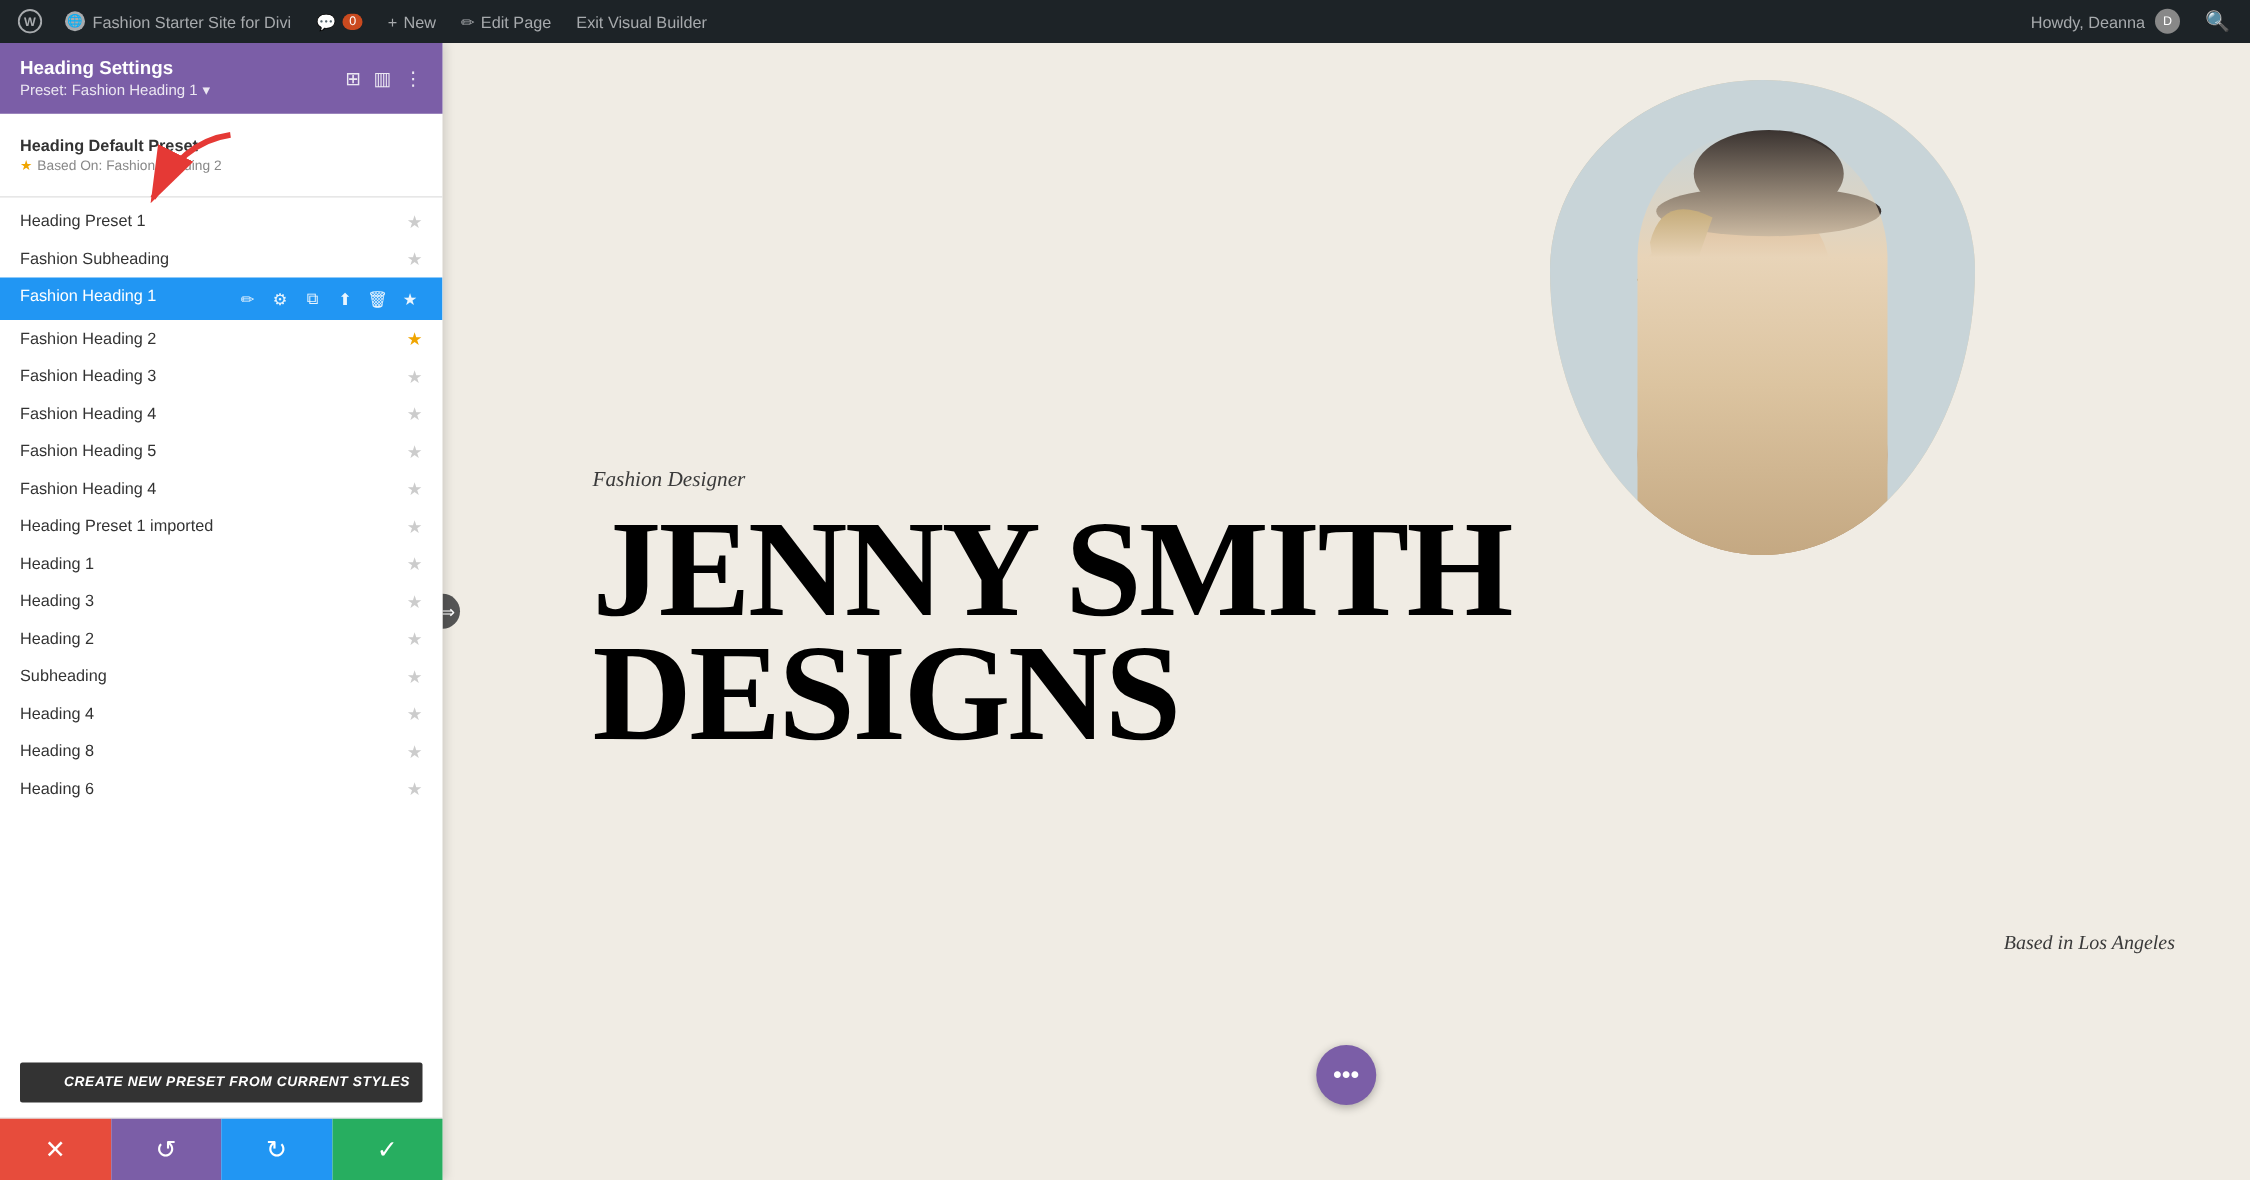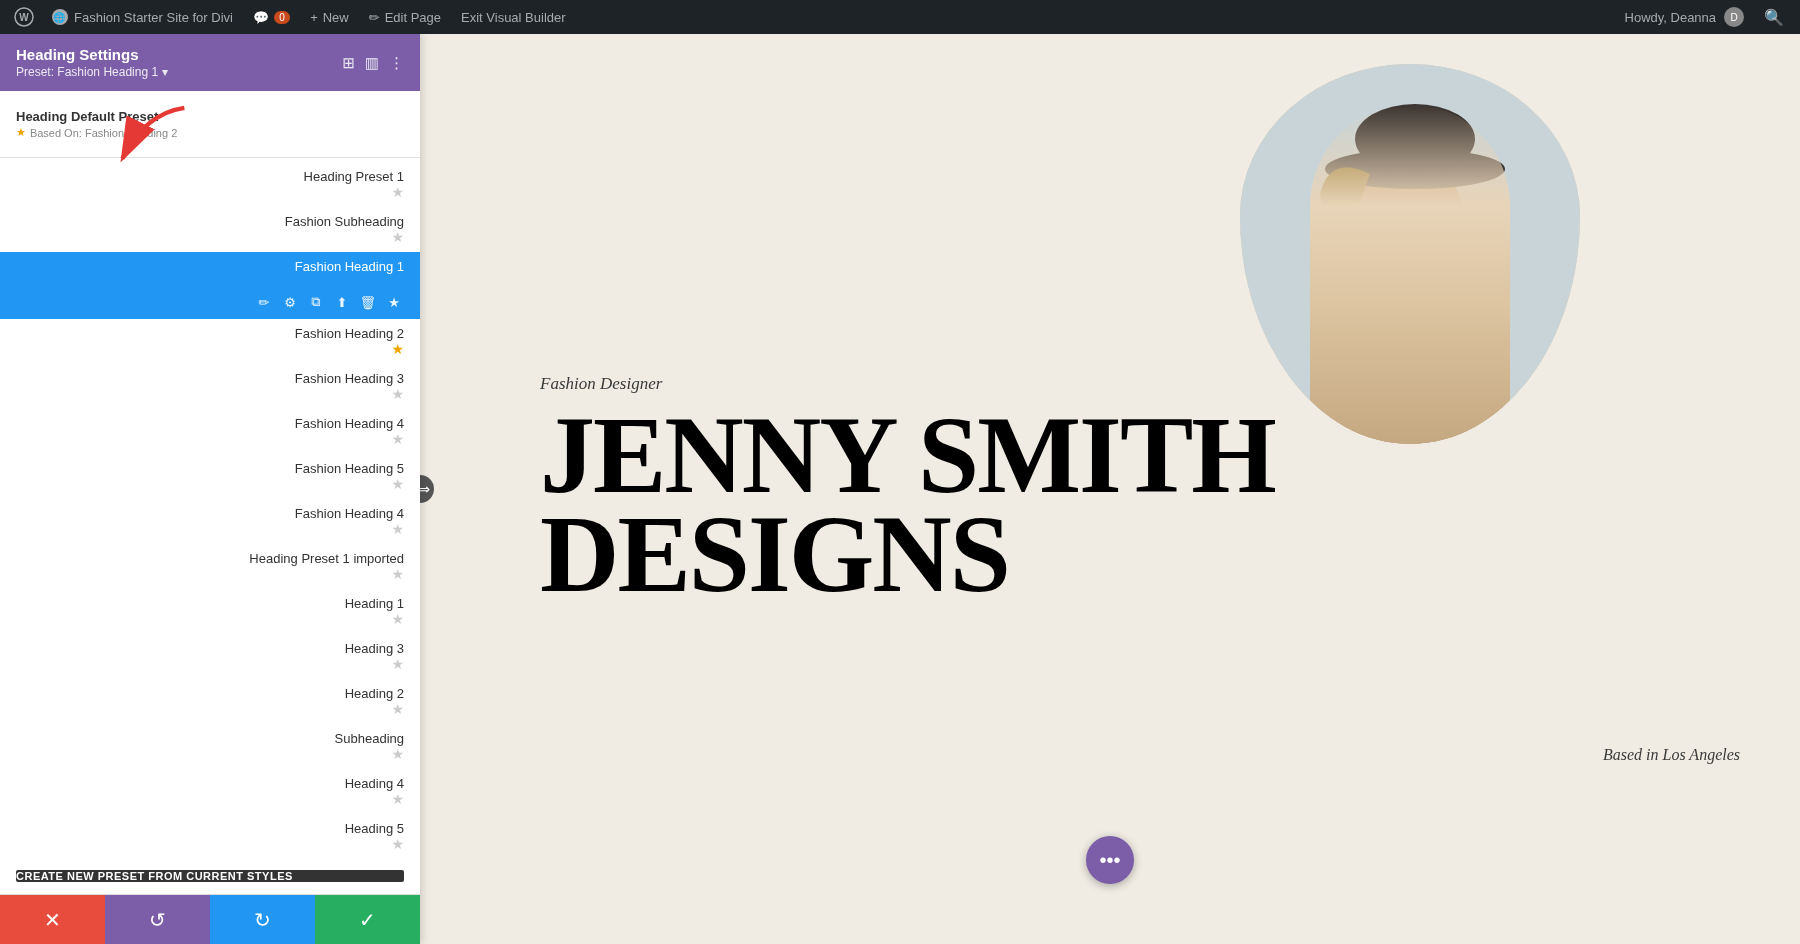--- a/index.html
+++ b/index.html
@@ -43,21 +43,21 @@
     }
 
     
     .main-layout {
       position: absolute; top: 34px; left: 0; right: 0; bottom: 0;
       display: flex;
     }
 
     
     .sidebar {
-      width: 420px; background: #fff; display: flex; flex-direction: column;
+      width: 354px; background: #fff; display: flex; flex-direction: column;
       position: relative; z-index: 100; box-shadow: 2px 0 8px rgba(0,0,0,0.15);
       flex-shrink: 0;
     }
 
     
     .sidebar-header {
       background: #7b5ea7; color: #fff; padding: 12px 16px;
       display: flex; align-items: center; justify-content: space-between;
     }
     .sidebar-header-title { font-size: 15px; font-weight: 600; }
@@ -78,23 +78,22 @@
     .preset-default {
       padding: 8px 16px; cursor: pointer;
     }
     .preset-default-name { font-size: 13px; font-weight: 600; color: #333; }
     .preset-default-sub { font-size: 11px; color: #888; display: flex; align-items: center; gap: 4px; margin-top: 2px; }
     .star-icon-gold { color: #f0a500; font-size: 11px; }
 
     .preset-list { overflow-y: auto; flex: 1; padding: 4px 0; }
     .preset-item {
       padding: 7px 16px; font-size: 13px; color: #333; cursor: pointer;
-      display: flex; align-items: flex-end; justify-content: space-between;
+      display: flex; align-items: flex-start; justify-content: space-between;
       position: relative;
-      flex-direction: column;
     }
     .preset-item.active {
       background: #2196F3; color: #fff; gap: 18px;
     }
     .preset-item .preset-name { flex: 1; }
     .preset-item .preset-actions {
       display: flex; gap: 6px; align-items: center;
     }
     .preset-item.active .preset-actions { display: flex; }
     .preset-item:not(.active) .preset-actions { display: none; }
@@ -104,24 +103,25 @@
       width: 20px; height: 20px; display: flex; align-items: center; justify-content: center;
       border-radius: 3px;
     }
 
     
     .preset-item .side-star { color: #ccc; font-size: 14px; cursor: pointer; }
     .preset-item.has-star .side-star { color: #f0a500; }
 
     
     .create-preset-btn {
-      margin: 12px 16px; background: #333; color: #fff;
+      margin: 12px 16px; padding: 10px; background: #333; color: #fff;
       border: none; font-size: 11px; font-weight: 700; letter-spacing: 0.5px;
-      text-transform: uppercase; cursor: pointer; text-align: left;
+      text-transform: uppercase; cursor: pointer; text-align: right;
       border-radius: 2px;
+      font-style: italic;
     }
 
     
     .sidebar-bottom {
       display: flex; height: 50px;
       border-top: 1px solid #ddd;
       flex-shrink: 0;
     }
     .bottom-btn {
       flex: 1; border: none; cursor: pointer; font-size: 20px;
@@ -339,21 +339,21 @@
         </div>
         <div class="preset-item">
           <span class="preset-name">Subheading</span>
           <span class="side-star">★</span>
         </div>
         <div class="preset-item">
           <span class="preset-name">Heading 4</span>
           <span class="side-star">★</span>
         </div>
         <div class="preset-item">
-          <span class="preset-name">Heading 5</span>
+          <span class="preset-name">Heading 8</span>
           <span class="side-star">★</span>
         </div>
         <div class="preset-item">
           <span class="preset-name">Heading 6</span>
           <span class="side-star">★</span>
         </div>
       </div>
 
     <button class="create-preset-btn">CREATE NEW PRESET FROM CURRENT STYLES</button>
 

